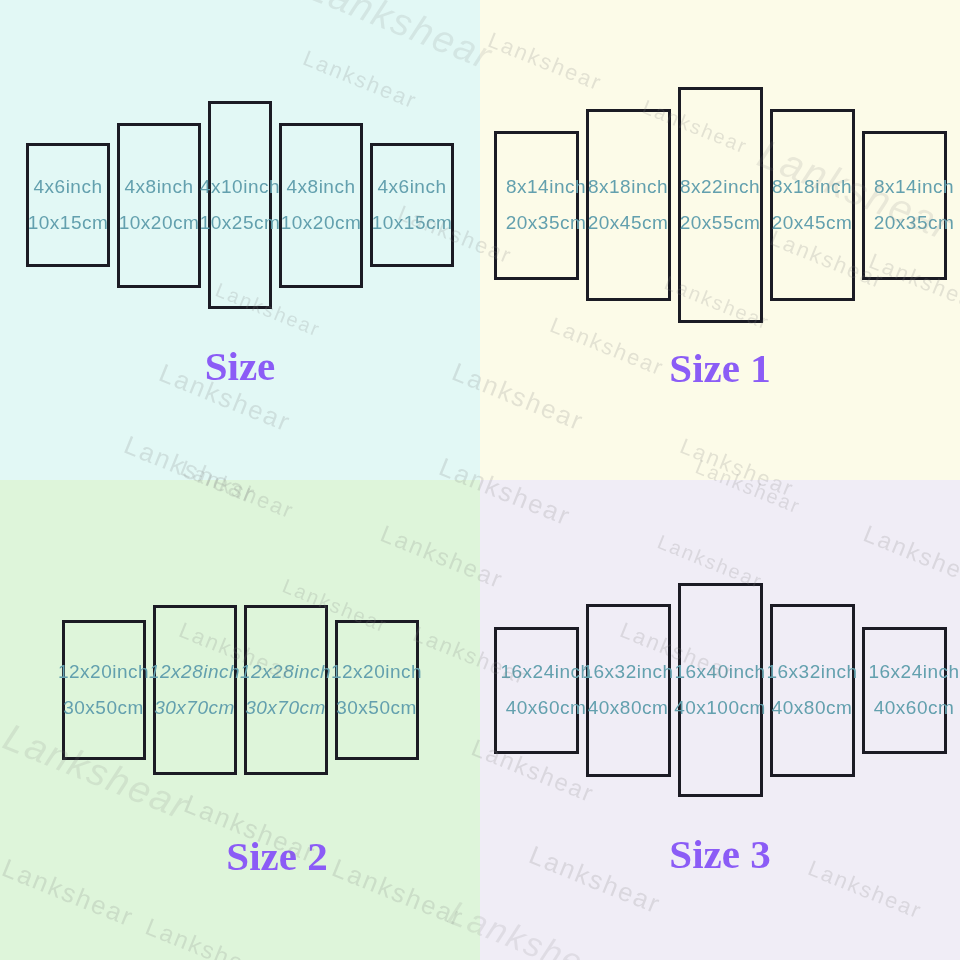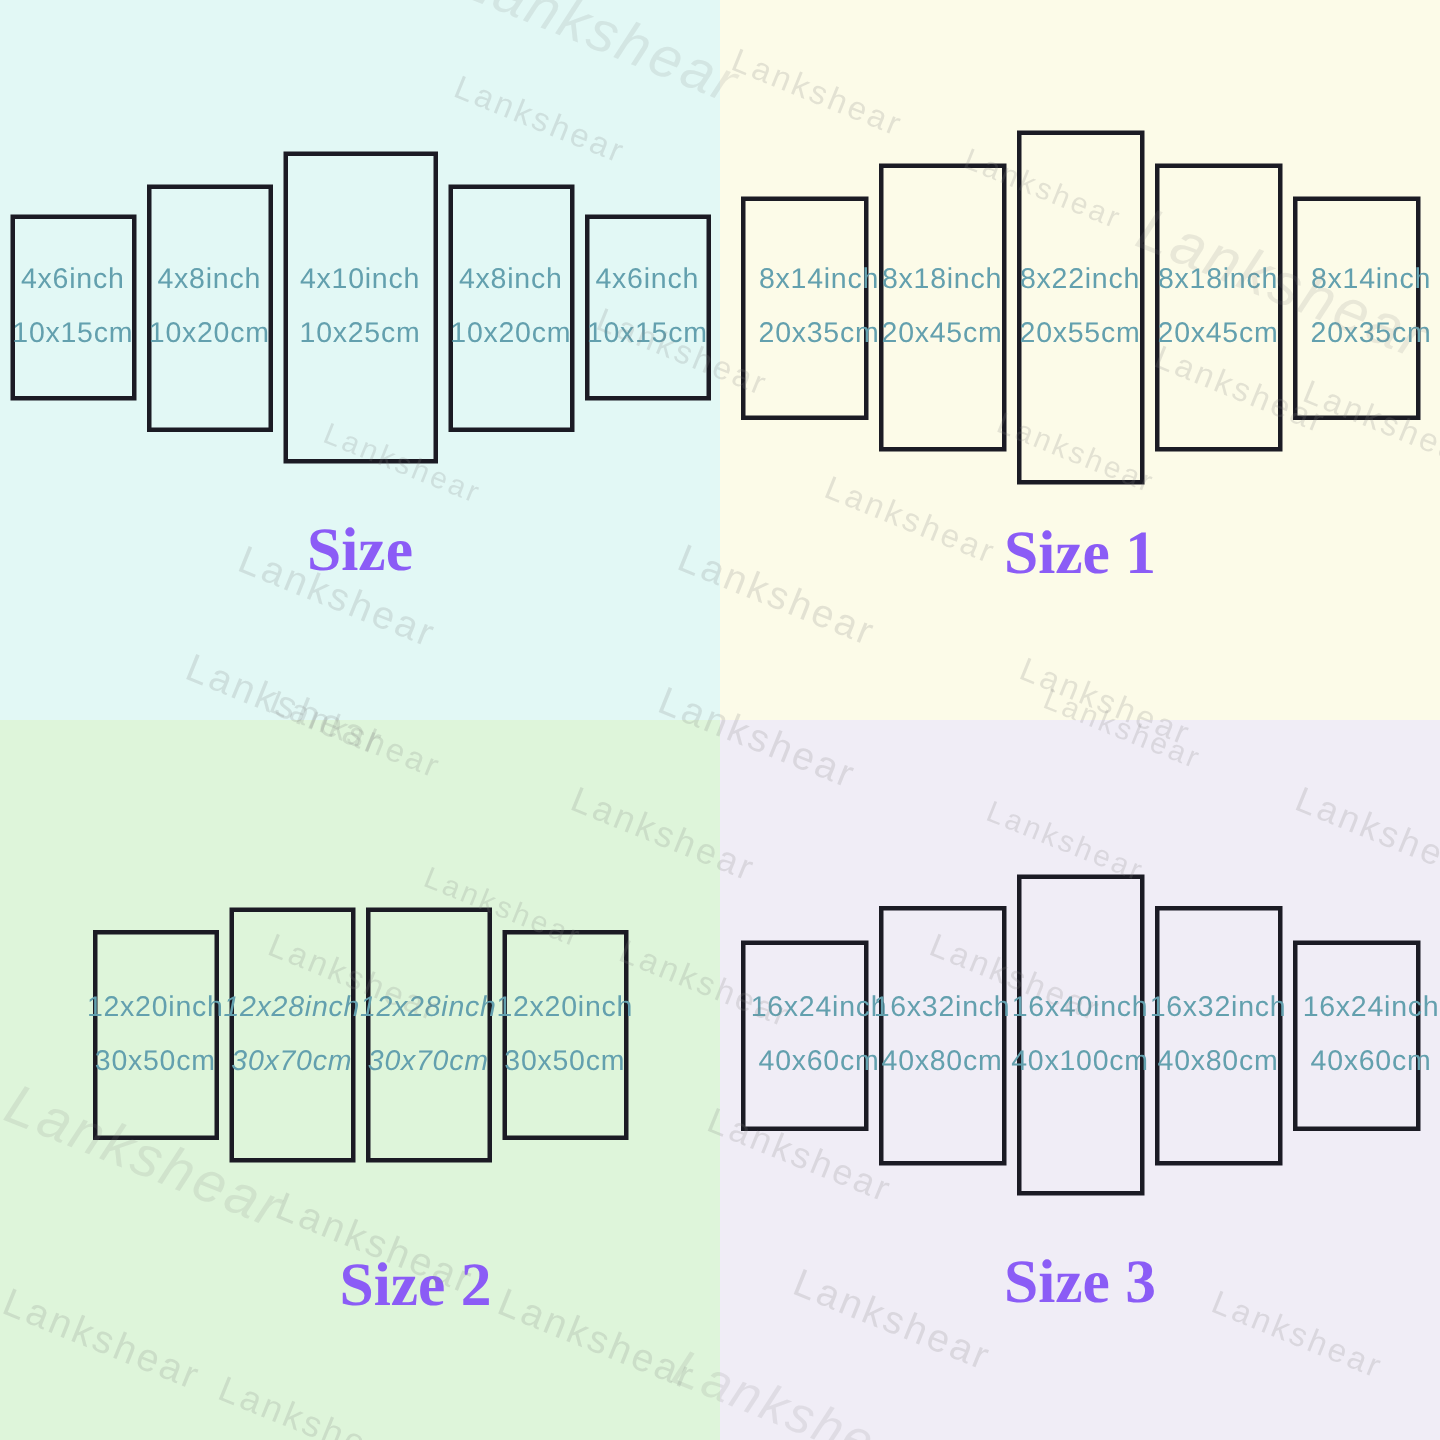--- a/index.html
+++ b/index.html
@@ -32,21 +32,21 @@
   }
   .panel span {
     white-space:nowrap; color:#63a0ae;
     font-size:19px; line-height:24px; letter-spacing:0.5px;
     text-align:center;
   }
 
   
   .q0 .p0, .q0 .p4 { width:84px; height:124px; }
   .q0 .p1, .q0 .p3 { width:84px; height:165px; }
-  .q0 .p2          { width:103px; height:208px; }
+  .q0 .p2          { width:64px; height:208px; }
 
   .q1 .p0, .q1 .p4 { width:85px; height:149px;padding-left:20px; }
   .q1 .p1, .q1 .p3 { width:85px; height:192px; }
   .q1 .p2          { width:85px; height:236px; }
 
   .q2 .p0, .q2 .p4 { width:84px; height:140px; }
   .q2 .p1, .q2 .p3 { width:84px; height:170px;font-style:italic; }
   .q2 .p2          { width:84px; height:228px; }
 
   .q3 .p0, .q3 .p4 { width:85px; height:127px;padding-left:20px; }

